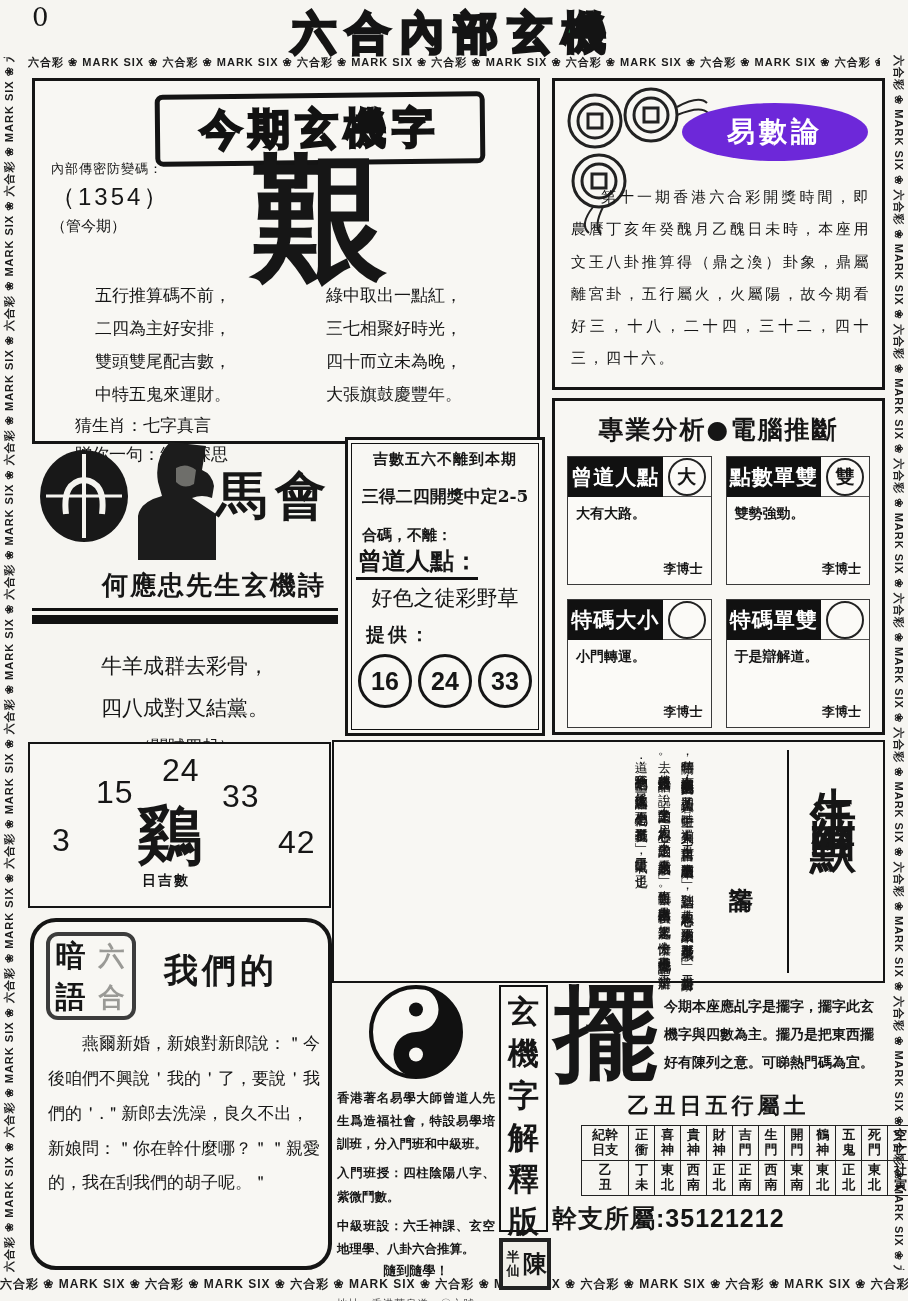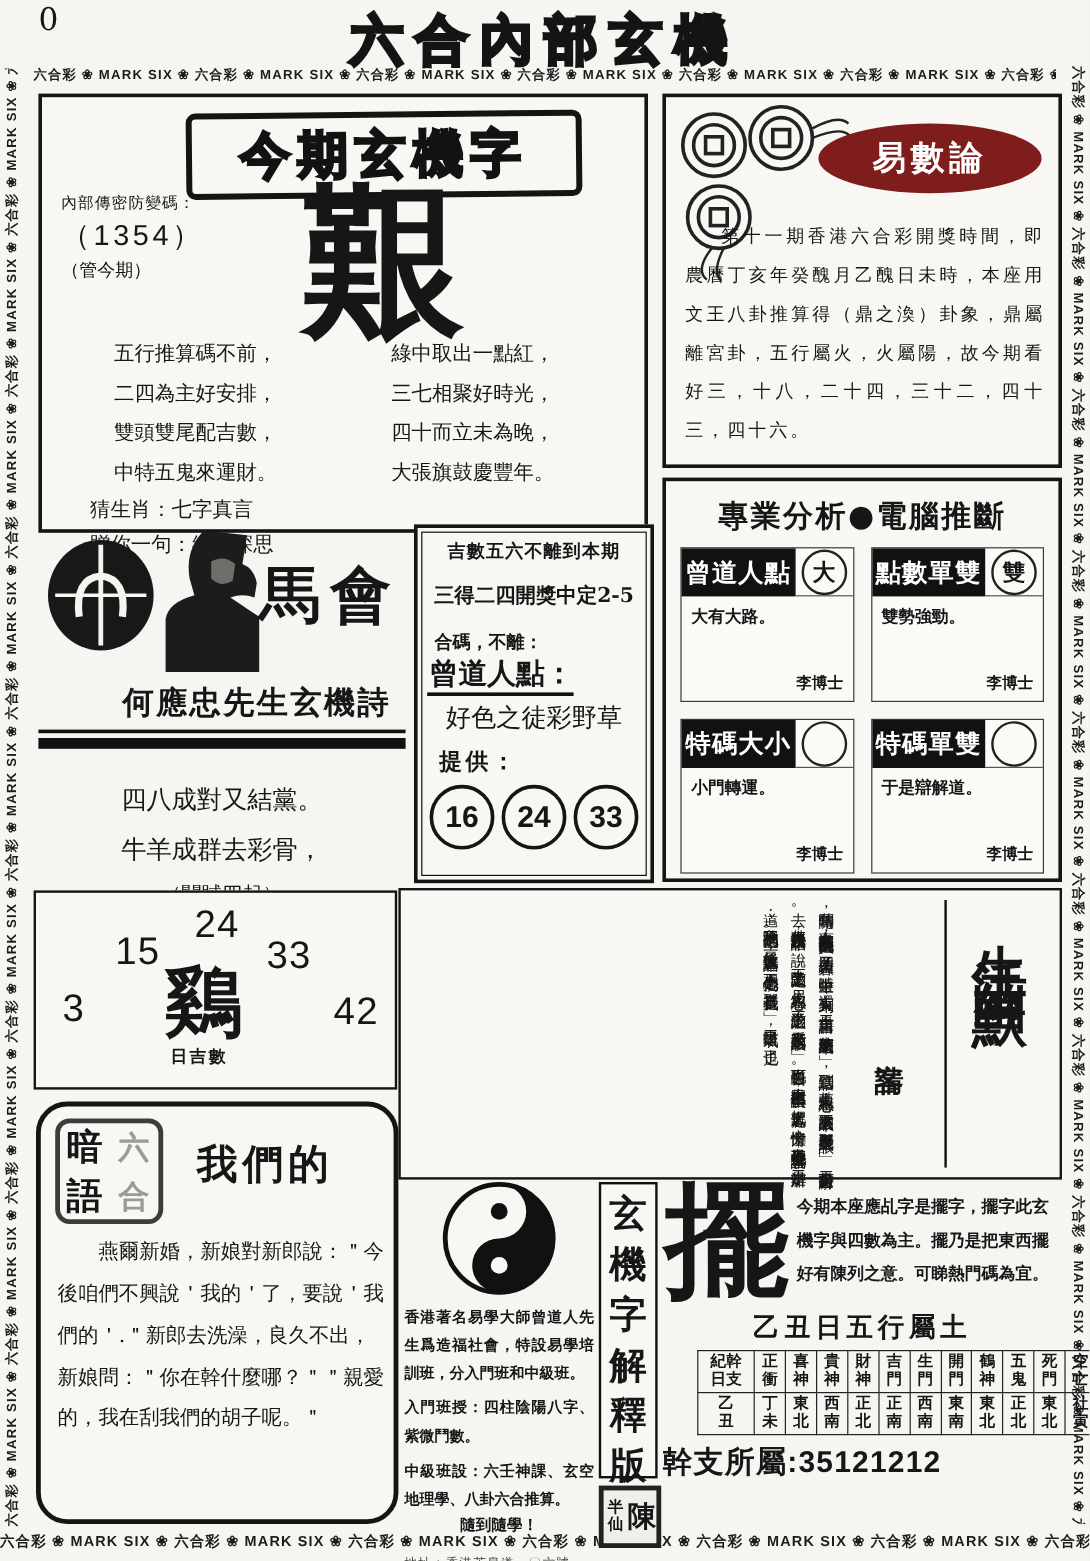--- a/index.html
+++ b/index.html
@@ -26,21 +26,21 @@
   .code-label{font-size:13px;letter-spacing:1px;}
   .code-value{font-size:24px;letter-spacing:3px;}
   .code-note{font-size:15px;}
   .bigchar{position:absolute;left:215px;top:62px;font-size:138px;line-height:1.1;font-weight:900;font-family:"DejaVu Serif",serif;}
   .poem-cols{position:absolute;left:60px;top:198px;display:flex;gap:95px;font-family:"DejaVu Serif",serif;font-size:17px;line-height:1.95;}
   .hints{position:absolute;left:40px;top:330px;font-family:"DejaVu Serif",serif;font-size:17px;line-height:1.7;}
 
   
   #yishu{left:552px;top:78px;width:333px;height:312px;}
   .coins{position:absolute;left:4px;top:4px;}
-  .oval-title{position:absolute;right:14px;top:22px;width:186px;height:58px;background:#7f1d1d;border-radius:50%;display:flex;align-items:center;justify-content:center;color:#fff;font-size:28px;font-weight:bold;letter-spacing:4px;font-family:"DejaVu Serif",serif;}
+  .oval-title{position:absolute;right:14px;top:22px;width:186px;height:58px;background:#6d28d9;border-radius:50%;display:flex;align-items:center;justify-content:center;color:#fff;font-size:28px;font-weight:bold;letter-spacing:4px;font-family:"DejaVu Serif",serif;}
   .yishu-body{position:absolute;left:16px;top:100px;width:300px;font-family:"DejaVu Serif",serif;font-size:15px;line-height:2.15;letter-spacing:2.5px;text-indent:2em;text-align:justify;}
 
   
   #analysis{left:552px;top:398px;width:333px;height:337px;padding:10px 12px;}
   .analysis-title{text-align:center;font-size:25px;font-weight:900;letter-spacing:2px;margin:2px 0 10px 0;font-family:"DejaVu Serif",serif;}
   .cells{display:grid;grid-template-columns:1fr 1fr;grid-template-rows:1fr 1fr;gap:14px;height:272px;}
   .cell{border:1px solid #3a3a3a;position:relative;background:#fbfaf7;}
   .cell-head{display:flex;height:40px;}
   .cell-head-label{flex:1;background:#111;color:#fff;font-size:21px;font-weight:bold;display:flex;align-items:center;justify-content:center;letter-spacing:1px;}
   .cell-head-circle{width:48px;border-bottom:1px solid #555;display:flex;align-items:center;justify-content:center;}
@@ -236,22 +236,22 @@
     </svg>
     <svg class="portrait" width="110" height="120" viewBox="0 0 110 120">
       <path d="M38 2 L74 6 L70 30 Q80 34 82 46 L80 58 Q70 54 60 58 L84 74 L84 120 L6 120 L6 76 Q8 62 30 56 L26 42 Q22 18 38 2 Z" fill="#1c1c1c"></path>
       <path d="M44 28 Q54 22 64 30 L62 44 Q52 50 44 42 Z" fill="#6e6e6a"></path>
     </svg>
     <div class="mahui-title">馬會</div>
     <div class="mahui-sub">何應忠先生玄機詩</div>
     <div class="rule-thin"></div>
     <div class="rule-thick"></div>
     <div class="mahui-poem">
+      <div>牛羊成群去彩骨，</div>
       <div>四八成對又結黨。</div>
-      <div>牛羊成群去彩骨，</div>
       <div class="paren">（闖賊四起）</div>
     </div>
   </div>
 
   <div id="jishu" class="box">
     <div class="jishu-l1">吉數五六不離到本期</div>
     <div class="jishu-l2">三得二四開獎中定2-5</div>
     <div class="jishu-l3">合碼，不離：</div>
     <div style="text-align:left;"><span class="jishu-l5">曾道人點：</span></div>
     <div class="jishu-l6">好色之徒彩野草</div>

